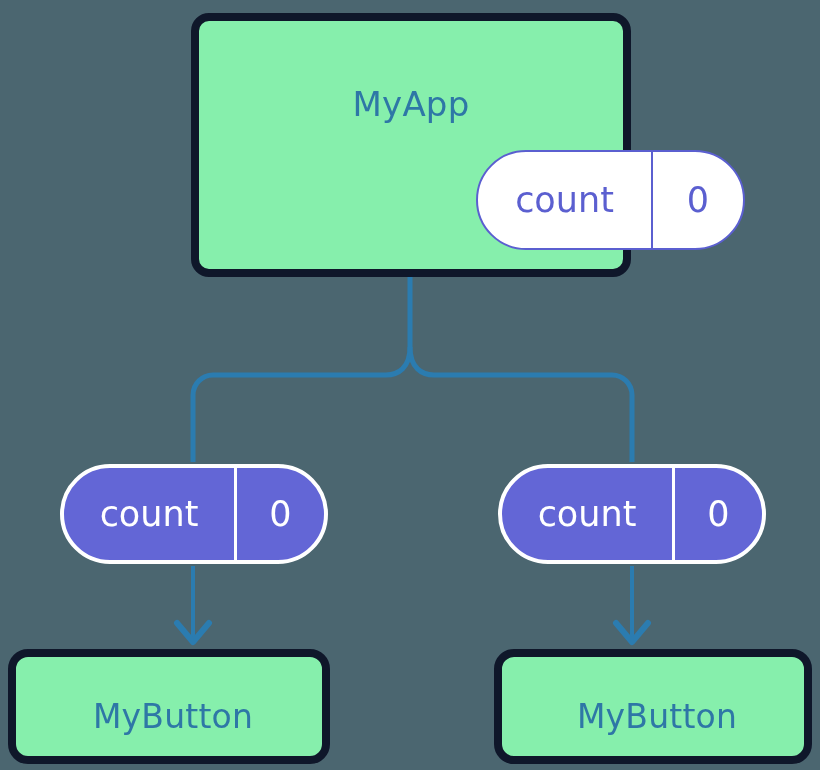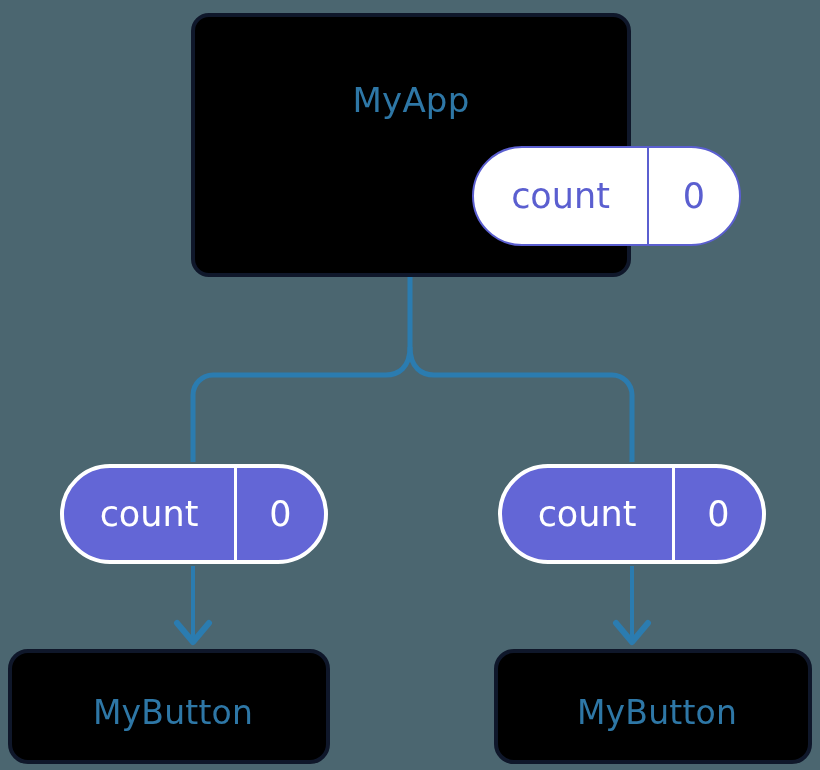--- a/index.html
+++ b/index.html
@@ -23,22 +23,22 @@
     left: 0;
     top: 0;
     width: 820px;
     height: 770px;
     pointer-events: none;
   }
 
   
   .comp-box {
     position: absolute;
-    background: #000000;
-    border: 4px solid #0f172a;
+    background: #86efac;
+    border: 8px solid #0f172a;
     border-radius: 18px;
     box-sizing: border-box;
   }
   .comp-title {
     color: #2e77a6;
     font-size: 34px;
     font-weight: 400;
     letter-spacing: 0.2px;
     text-align: center;
     white-space: nowrap;

